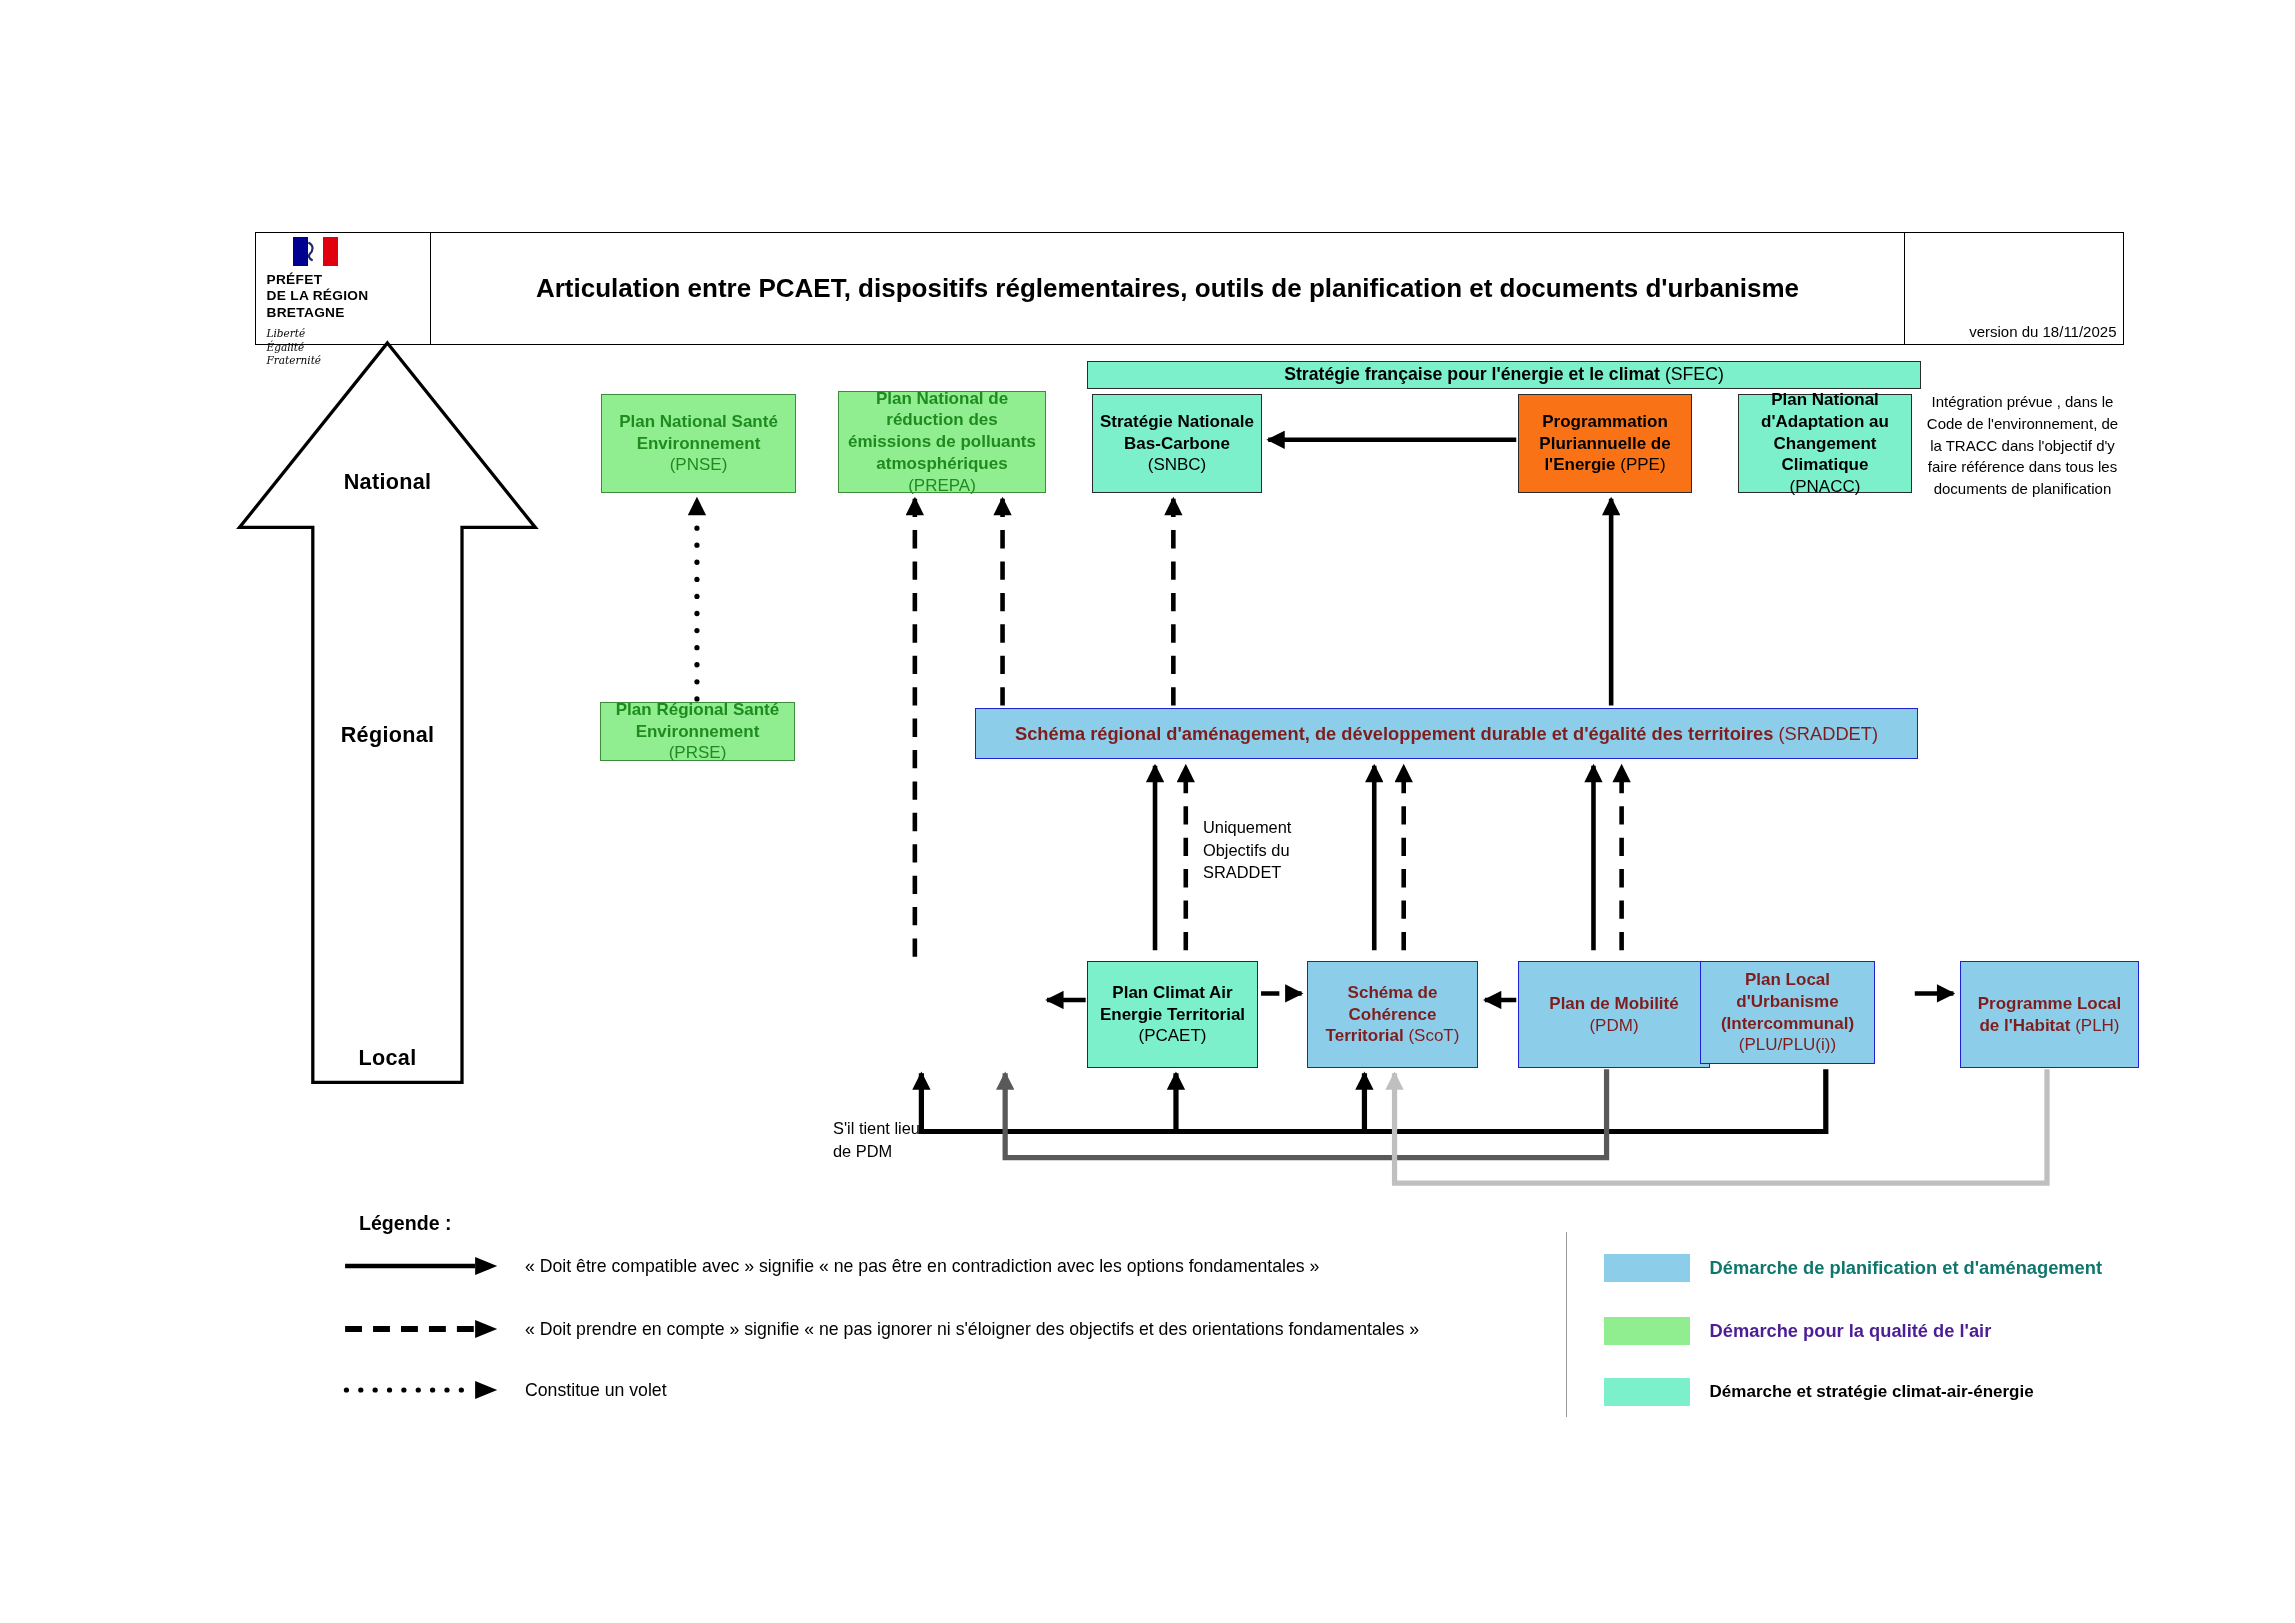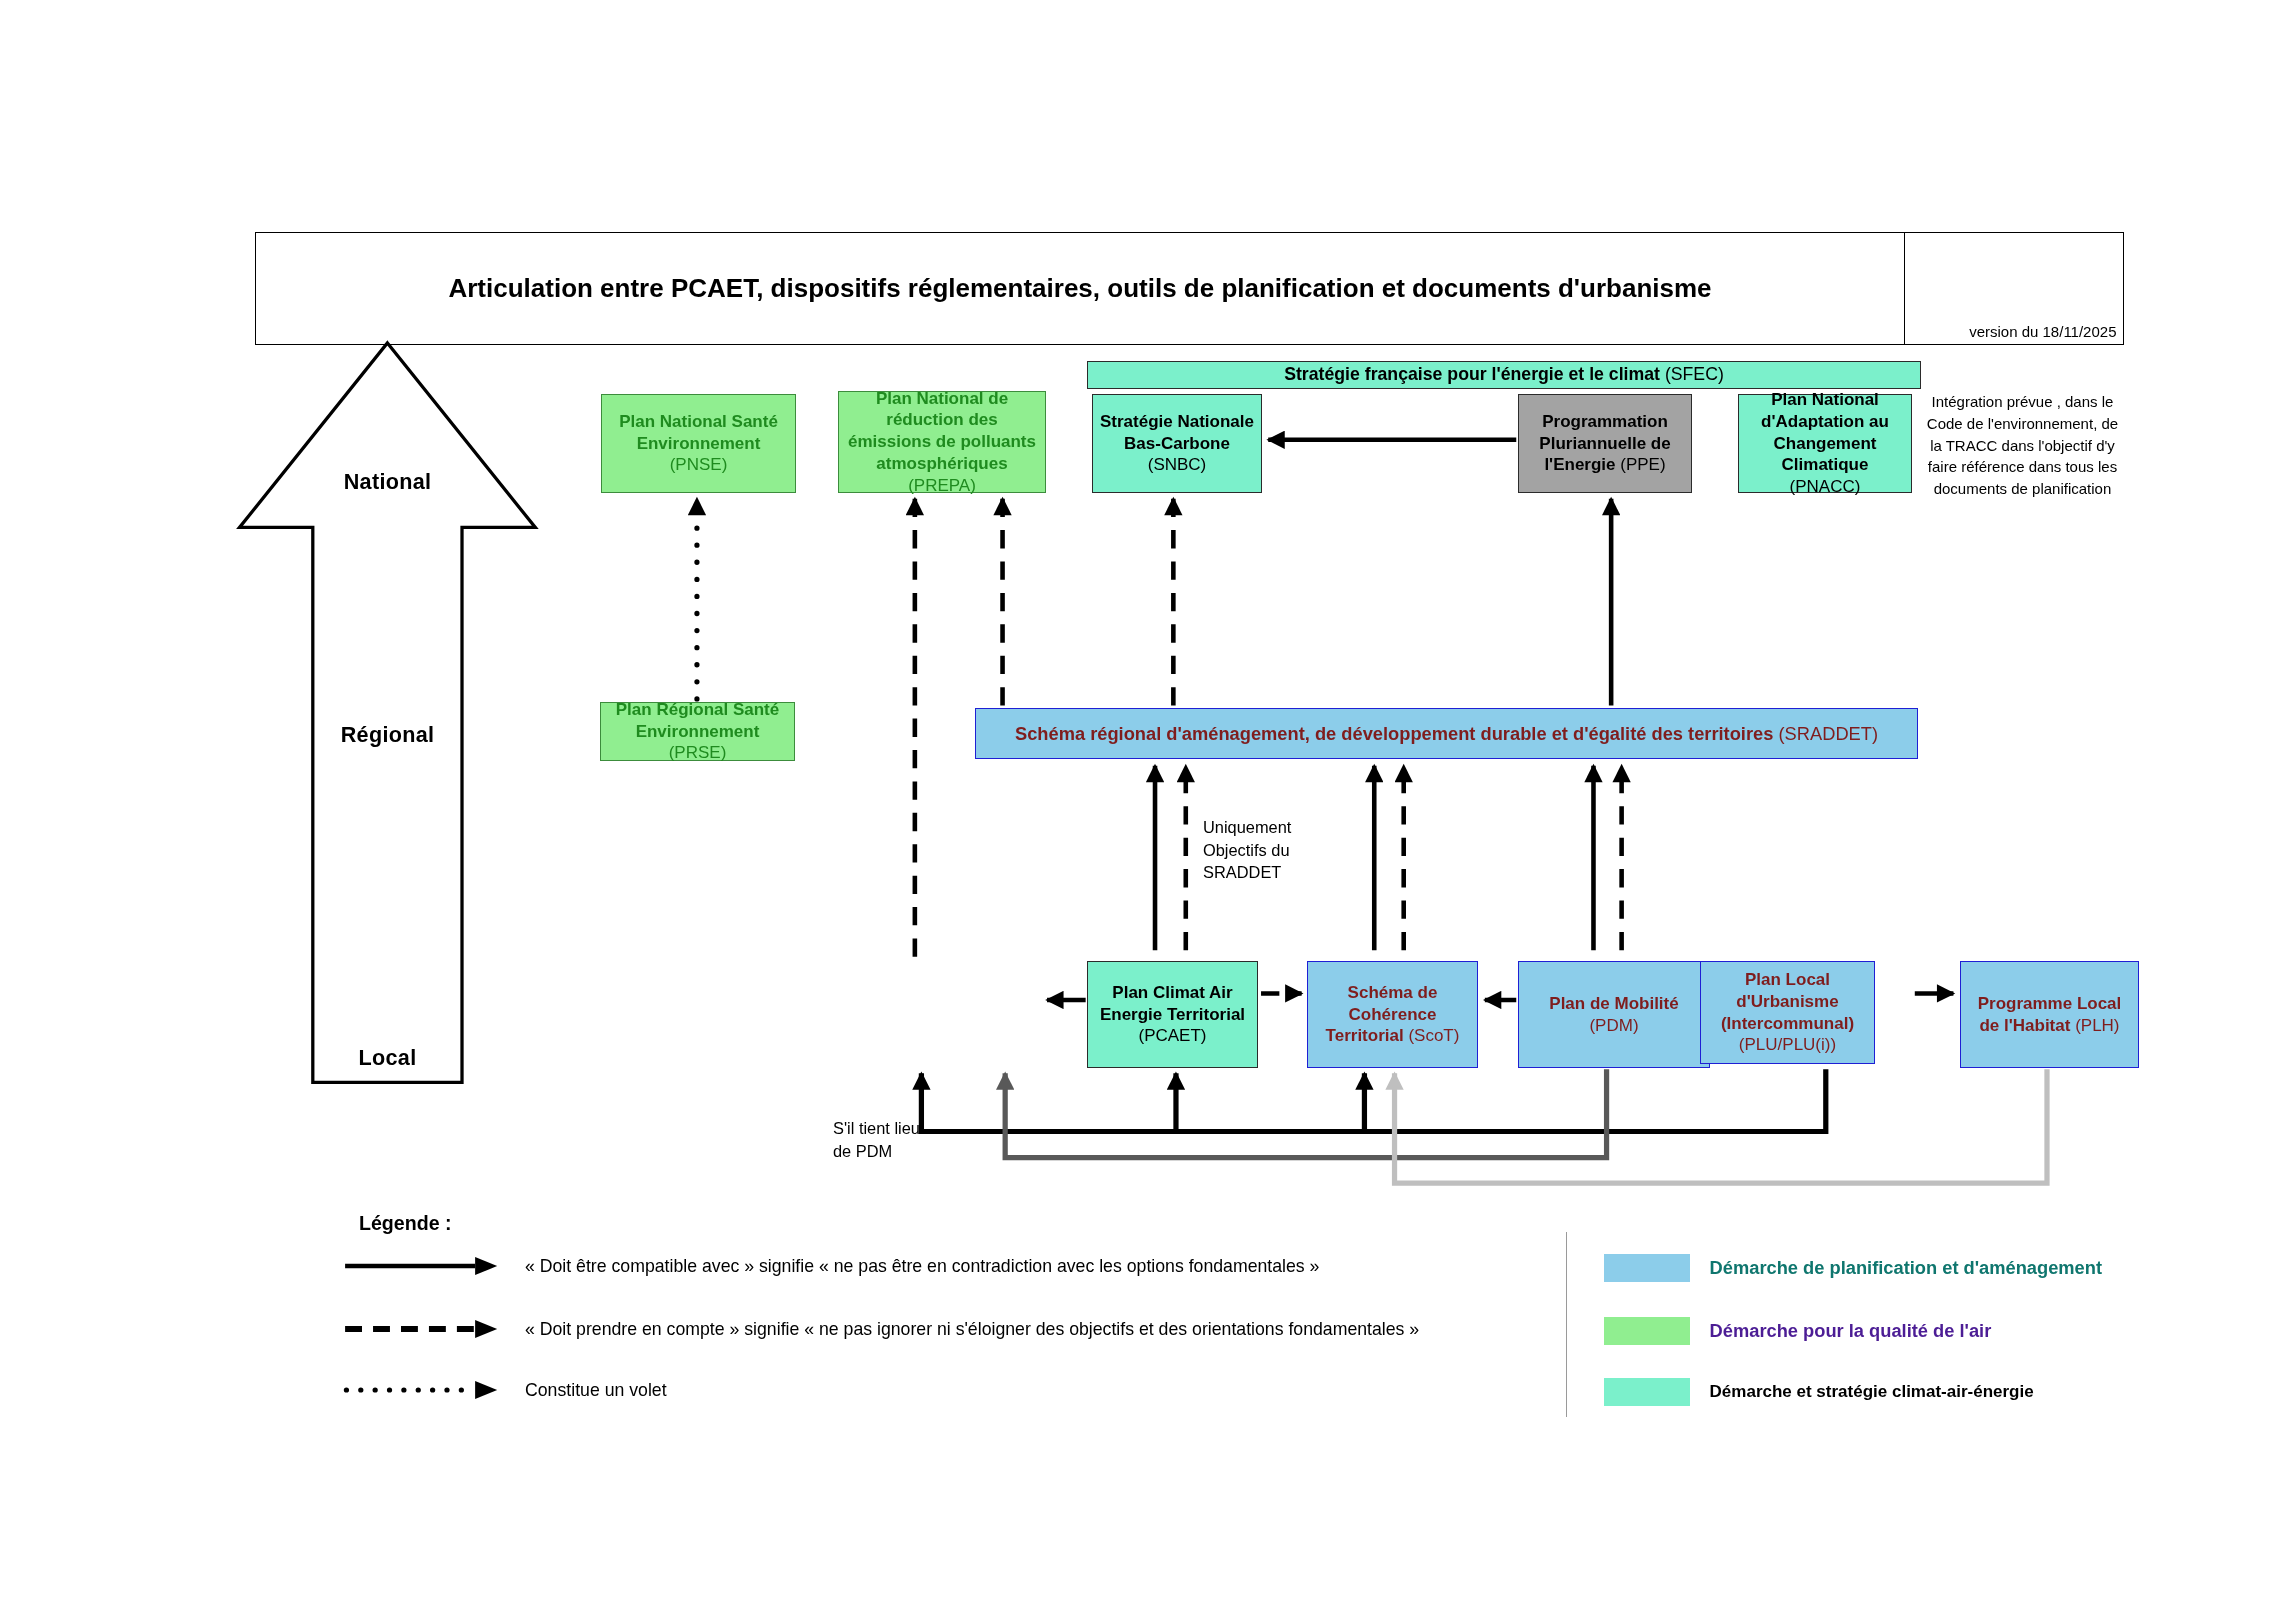--- a/index.html
+++ b/index.html
@@ -57,20 +57,40 @@
   .swatch-row{position:absolute;left:1604px;display:flex;align-items:center;gap:19.6px;}
   .swatch{width:86px;height:27.5px;flex:0 0 auto;}
   .swatch-label{font-size:18.3px;font-weight:bold;white-space:nowrap;}
 </style>
 </head>
 <body>
 
 <div class="page">
 
   <div class="header">
+    <div class="logo-cell">
+      <div class="flag">
+        <div class="f-b"></div>
+          <div class="f-w"></div>
+          <div class="f-r"></div>
+        <svg class="marianne" viewBox="0 0 20 30">
+          <path d="M6 2 C14 6 13 13 8 18 C5.5 21 7.5 25 12 27" stroke="#1b2a6b" fill="none" stroke-width="3"></path>
+        </svg>
+      </div>
+      <div class="logo-lines">
+        <div>PRÉFET</div>
+        <div>DE LA RÉGION</div>
+        <div>BRETAGNE</div>
+      </div>
+      <div class="motto">
+        <div>Liberté</div>
+        <div>Égalité</div>
+        <div>Fraternité</div>
+      </div>
+    </div>
     <div class="title-cell">
       <h1>Articulation entre PCAET, dispositifs réglementaires, outils de planification et documents d'urbanisme</h1>
     </div>
     <div class="version-cell">
       <span>version du 18/11/2025</span>
     </div>
   </div>
 
   <svg class="level-arrow" width="2295" height="1623" viewBox="0 0 3507 2480">
     <polygon points="592,524 818,806 706,806 706,1654 478,1654 478,806 366,806" fill="#ffffff" stroke="#000000" stroke-width="5"></polygon>
@@ -132,21 +152,21 @@
   <div class="box b-green" style="left: 838px; top: 391px; width: 208px; height: 102px; background-color: rgb(144, 238, 144);">
     <div><span class="bname">Plan National de réduction des émissions de polluants atmosphériques</span>
     <span class="bacr">(PREPA)</span></div>
   </div>
 
   <div class="box b-teal" style="left: 1092px; top: 394px; width: 170px; height: 99px; background-color: rgb(123, 240, 203);">
     <div><span class="bname">Stratégie Nationale Bas-Carbone</span>
     <span class="bacr">(SNBC)</span></div>
   </div>
 
-  <div class="box b-teal" style="left: 1518px; top: 394px; width: 174px; height: 99px; background-color: #a3a3a3;">
+  <div class="box b-teal" style="left: 1518px; top: 394px; width: 174px; height: 99px; background-color: #f97316;">
     <div><span class="bname">Programmation Pluriannuelle de l'Energie</span>
     <span class="bacr">(PPE)</span></div>
   </div>
 
   <div class="box b-teal" style="left: 1738px; top: 394px; width: 174px; height: 99px; background-color: rgb(123, 240, 203);">
     <div><span class="bname">Plan National d'Adaptation au Changement Climatique</span>
     <span class="bacr">(PNACC)</span></div>
   </div>
 
   <div class="note" style="left:1921px;top:391px;width:203px;">Intégration prévue , dans le Code de l'environnement, de la TRACC dans l'objectif d'y faire référence dans tous les documents de planification</div>

